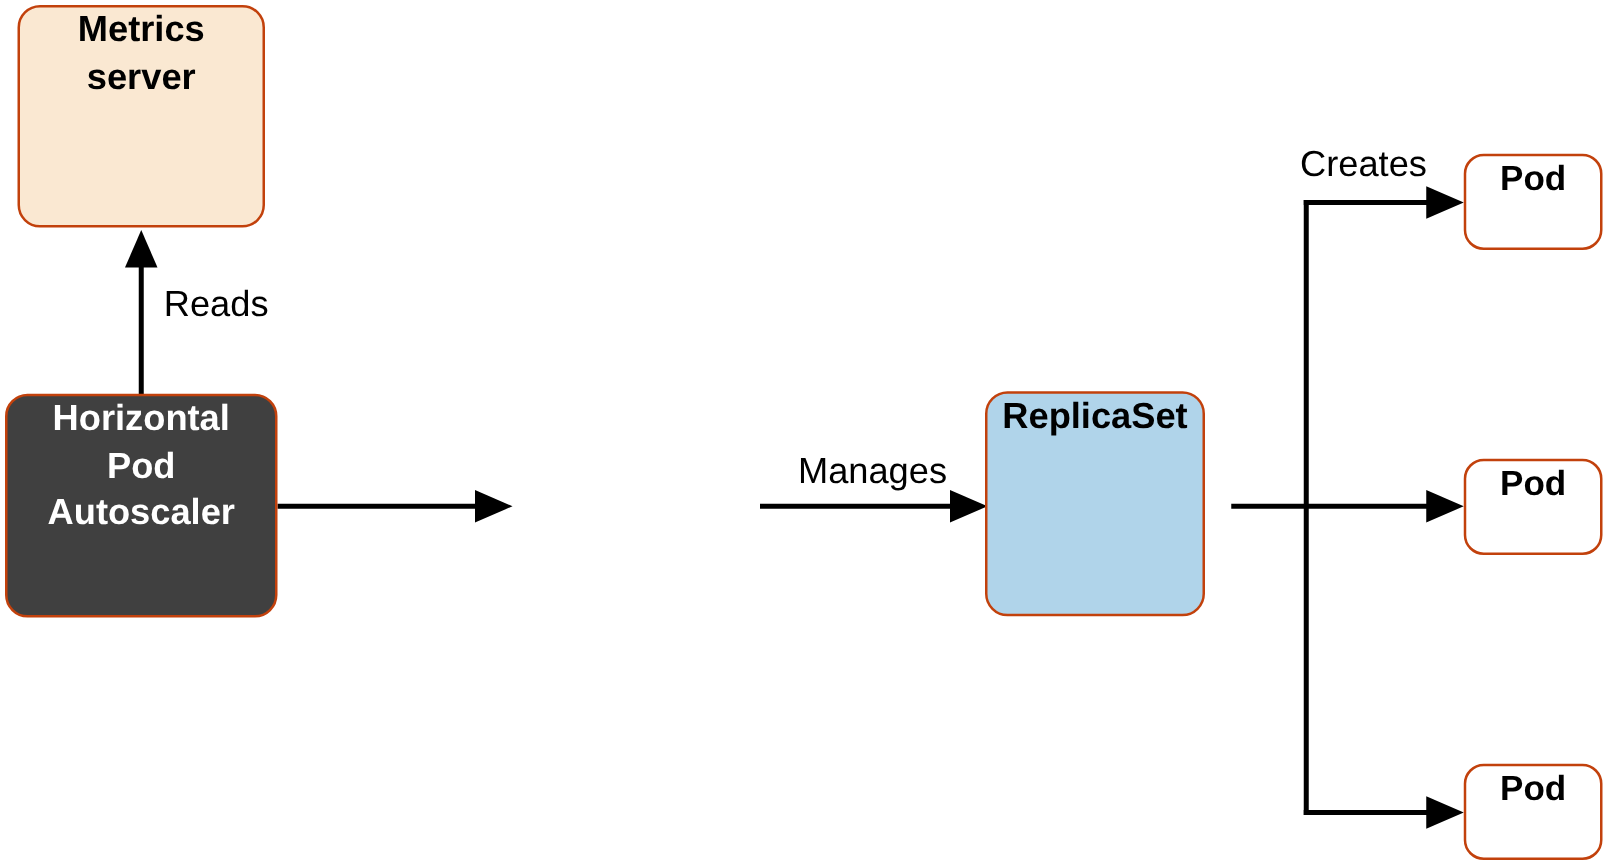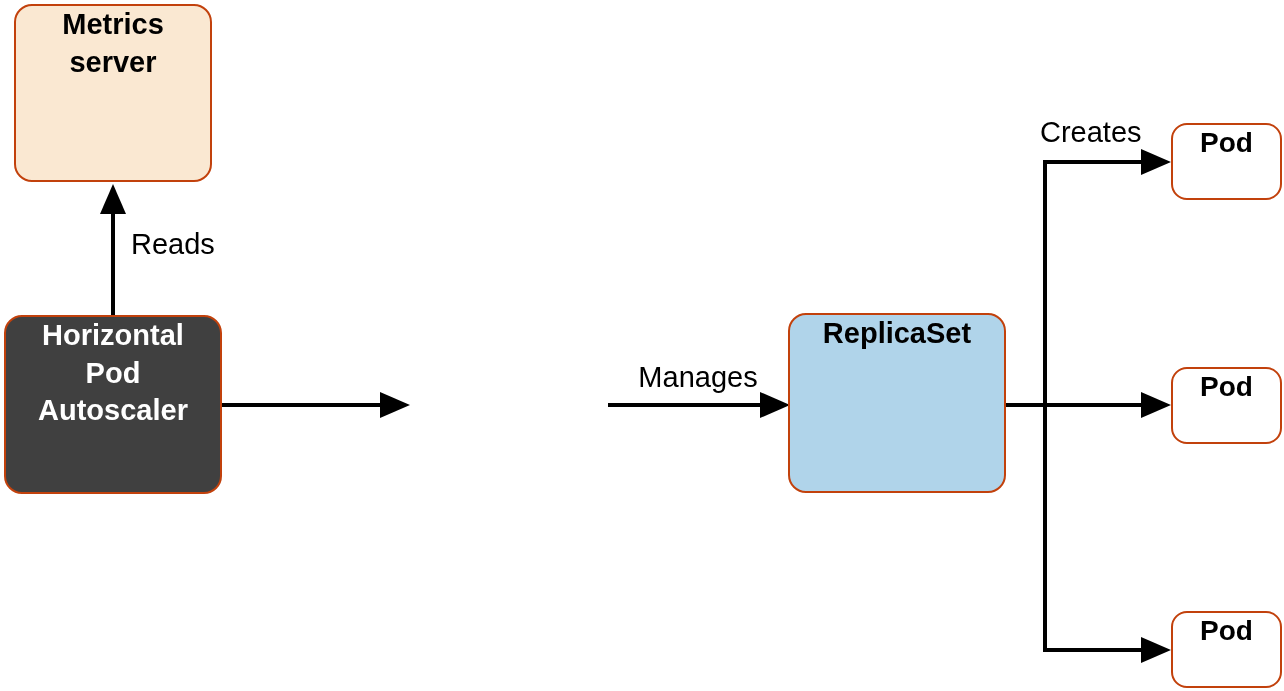--- a/index.html
+++ b/index.html
@@ -41,21 +41,21 @@
   .node-hpa {
     left: 4px; top: 315px; width: 218px; height: 179px;
     background: #404040;
     color: #ffffff;
   }
   .node-deployment {
     left: 408px; top: 313px; width: 200px; height: 180px;
     background: #b0d4ea;
   }
   .node-replicaset {
-    left: 788px; top: 313px; width: 218px; height: 180px;
+    left: 788px; top: 313px; width: 176px; height: 180px;
     background: #b0d4ea;
   }
   .node-pod {
     left: 1171px; width: 111px; height: 77px;
     background: #ffffff;
     border-radius: 16px;
     font-size: 28px;
   }
   .node-pod-top    { top: 123px; }
   .node-pod-middle { top: 367px; }

